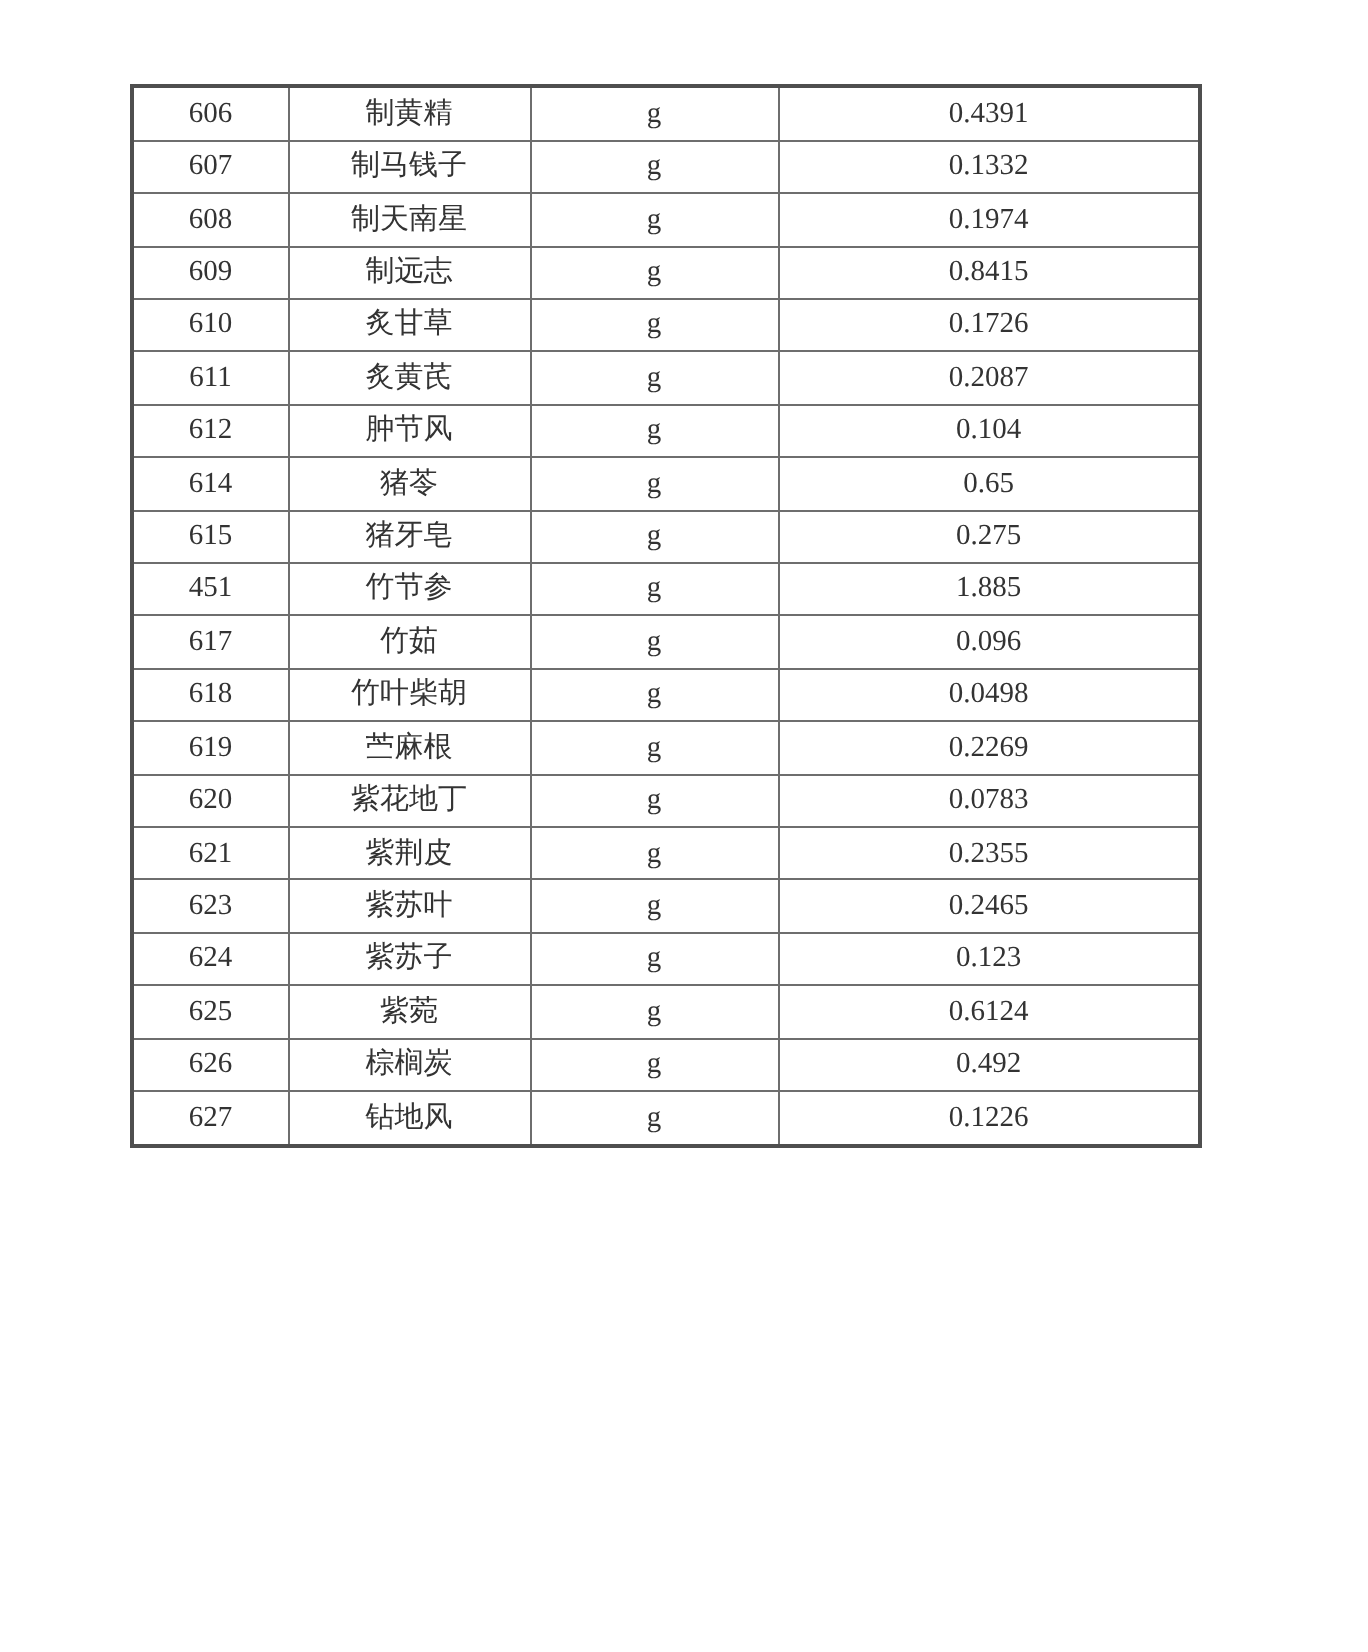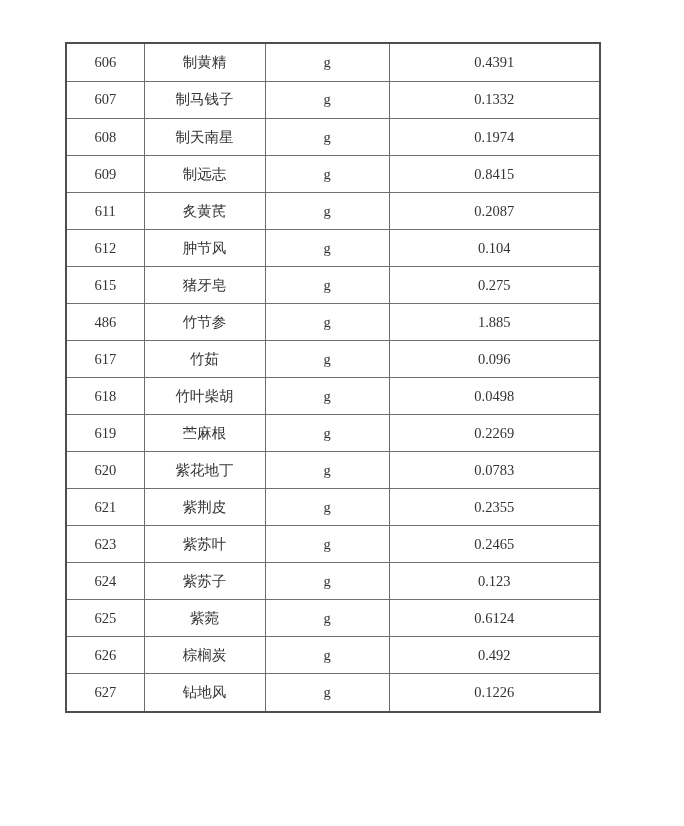--- a/index.html
+++ b/index.html
@@ -14,21 +14,21 @@
     background: #ffffff;
     font-family: "Liberation Serif", "DejaVu Serif", serif;
     color: #333333;
     overflow: hidden;
   }
   table.data-table {
     position: absolute;
     left: 65px;
     top: 42px;
     width: 534px;
-    height: 671px;
+    height: 532px;
     border-collapse: collapse;
     table-layout: fixed;
     border: 2px solid #4f4f4f;
   }
   table.data-table td {
     border: 1px solid #6e6e6e;
     text-align: center;
     vertical-align: middle;
     padding: 0;
     font-size: 14.5px;
@@ -72,39 +72,51 @@
           <td class="cell-unit">g</td>
           <td class="cell-value">0.1974</td>
         </tr>
         <tr>
           <td class="cell-id">609</td>
           <td class="cell-name">制远志</td>
           <td class="cell-unit">g</td>
           <td class="cell-value">0.8415</td>
         </tr>
         <tr>
+          <td class="cell-id">610</td>
+          <td class="cell-name">炙甘草</td>
+          <td class="cell-unit">g</td>
+          <td class="cell-value">0.1726</td>
+        </tr>
+        <tr>
           <td class="cell-id">611</td>
           <td class="cell-name">炙黄芪</td>
           <td class="cell-unit">g</td>
           <td class="cell-value">0.2087</td>
         </tr>
         <tr>
           <td class="cell-id">612</td>
           <td class="cell-name">肿节风</td>
           <td class="cell-unit">g</td>
           <td class="cell-value">0.104</td>
         </tr>
         <tr>
+          <td class="cell-id">614</td>
+          <td class="cell-name">猪苓</td>
+          <td class="cell-unit">g</td>
+          <td class="cell-value">0.65</td>
+        </tr>
+        <tr>
           <td class="cell-id">615</td>
           <td class="cell-name">猪牙皂</td>
           <td class="cell-unit">g</td>
           <td class="cell-value">0.275</td>
         </tr>
         <tr>
-          <td class="cell-id">486</td>
+          <td class="cell-id">451</td>
           <td class="cell-name">竹节参</td>
           <td class="cell-unit">g</td>
           <td class="cell-value">1.885</td>
         </tr>
         <tr>
           <td class="cell-id">617</td>
           <td class="cell-name">竹茹</td>
           <td class="cell-unit">g</td>
           <td class="cell-value">0.096</td>
         </tr>

